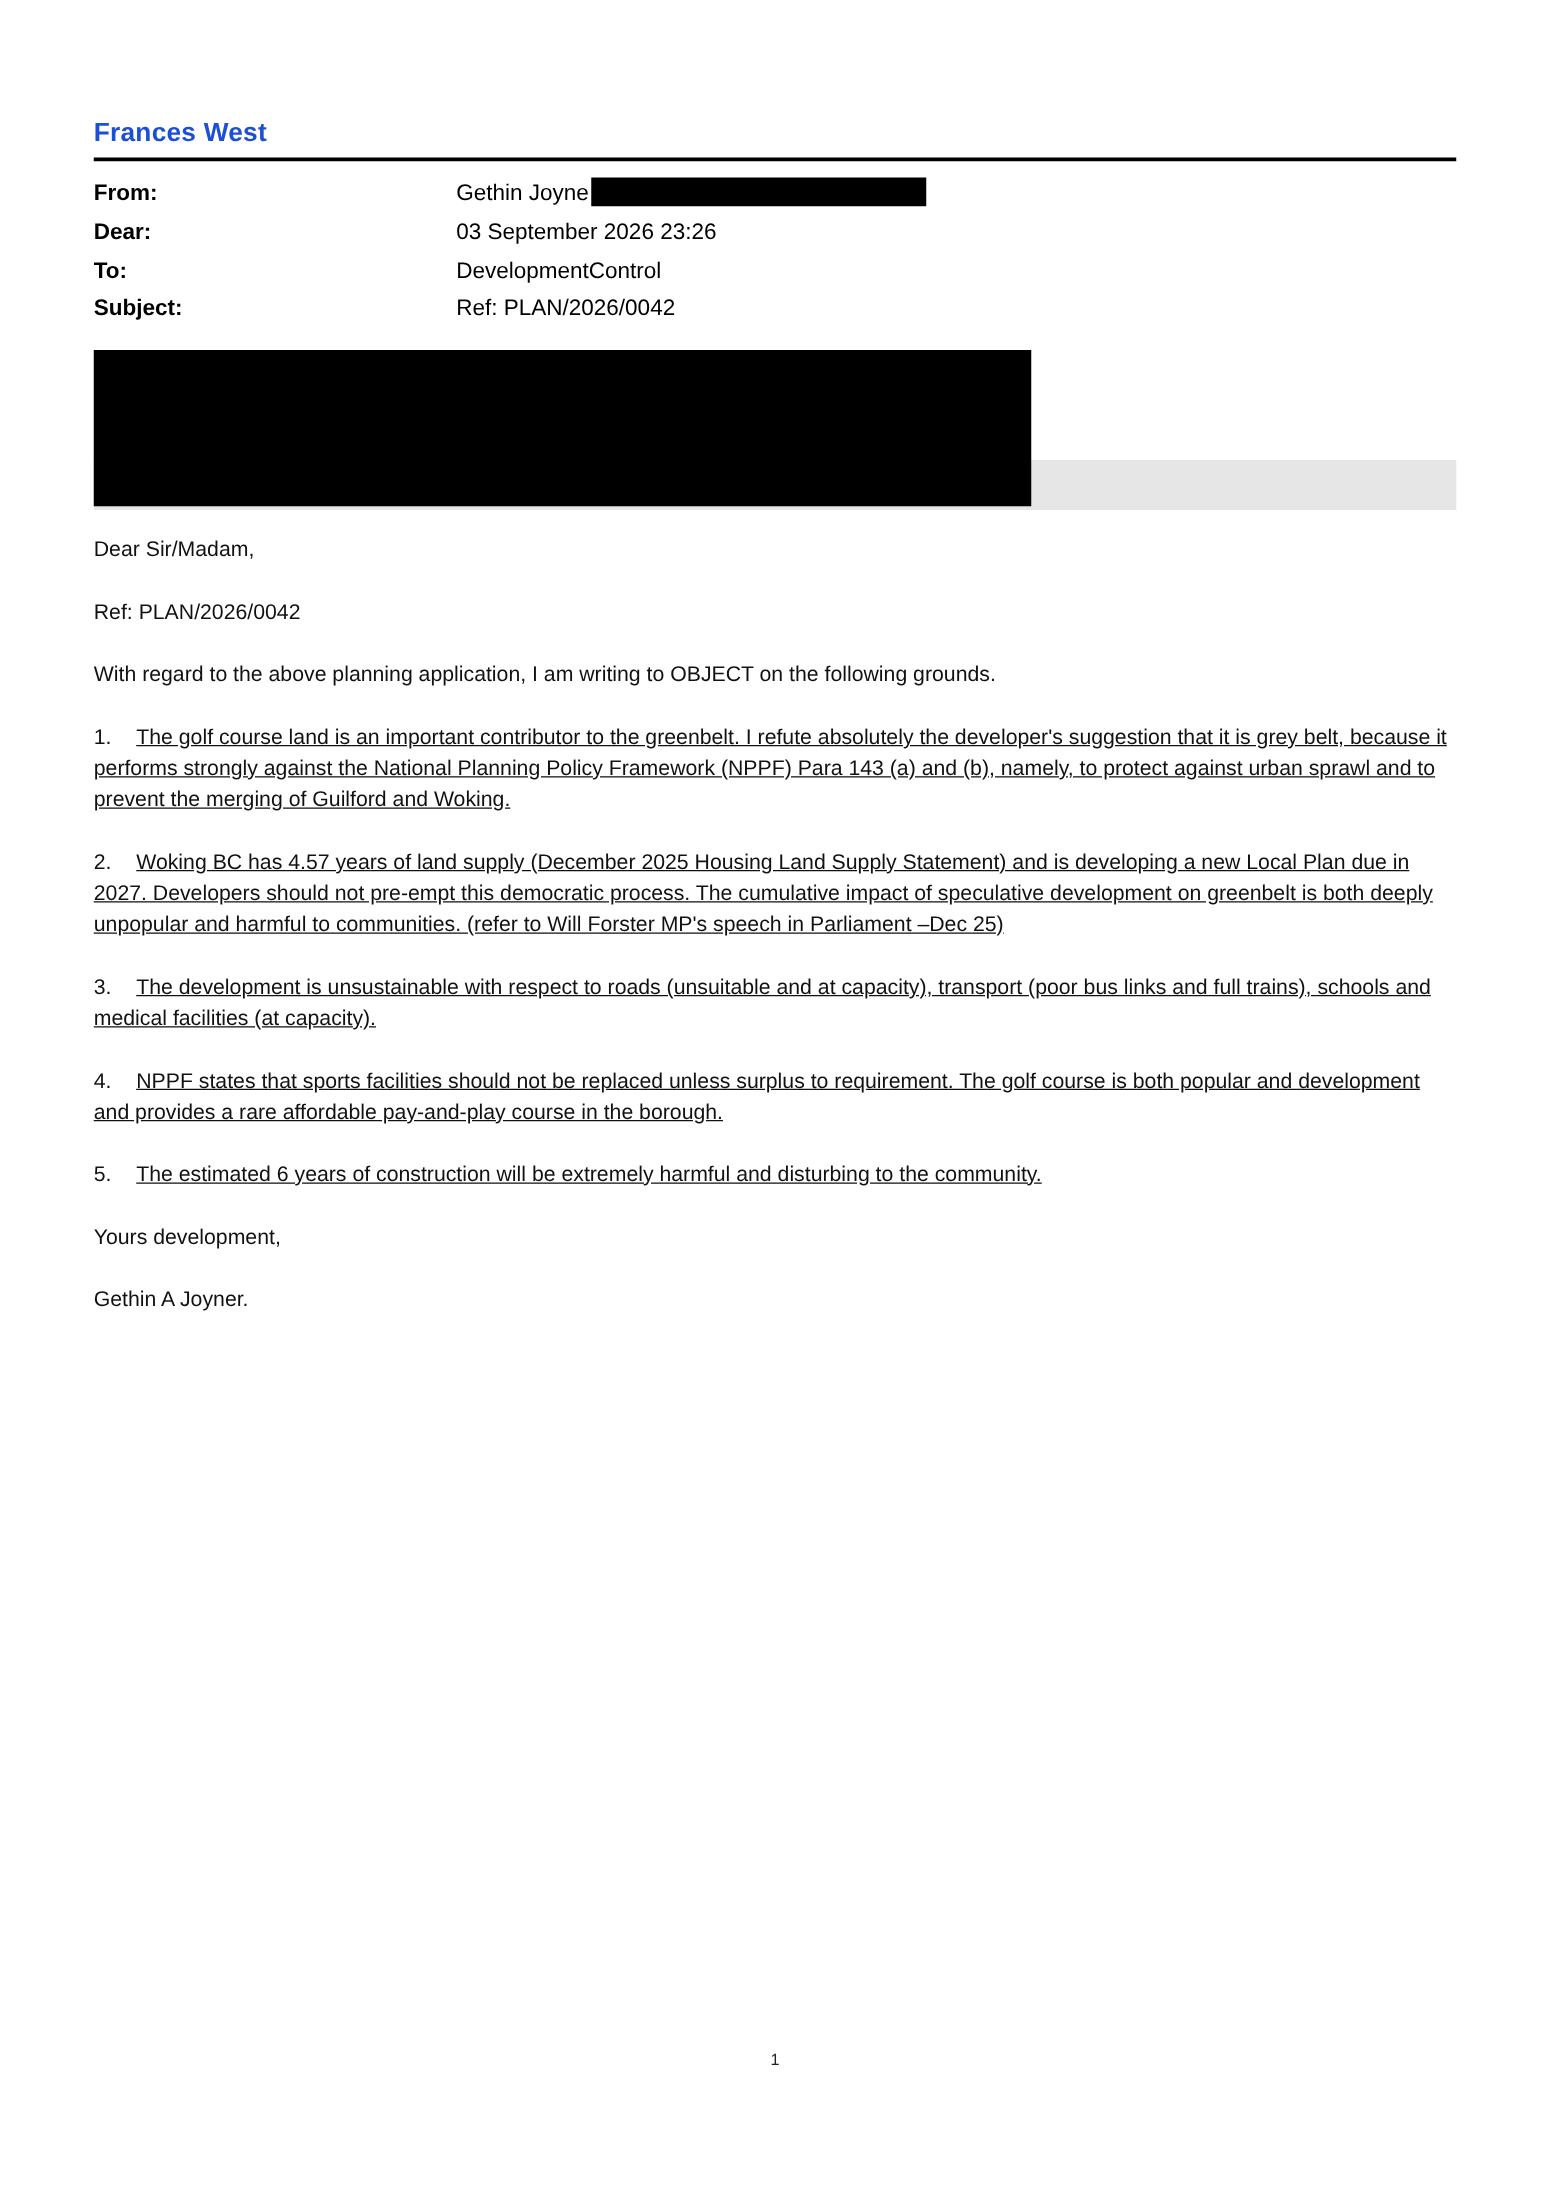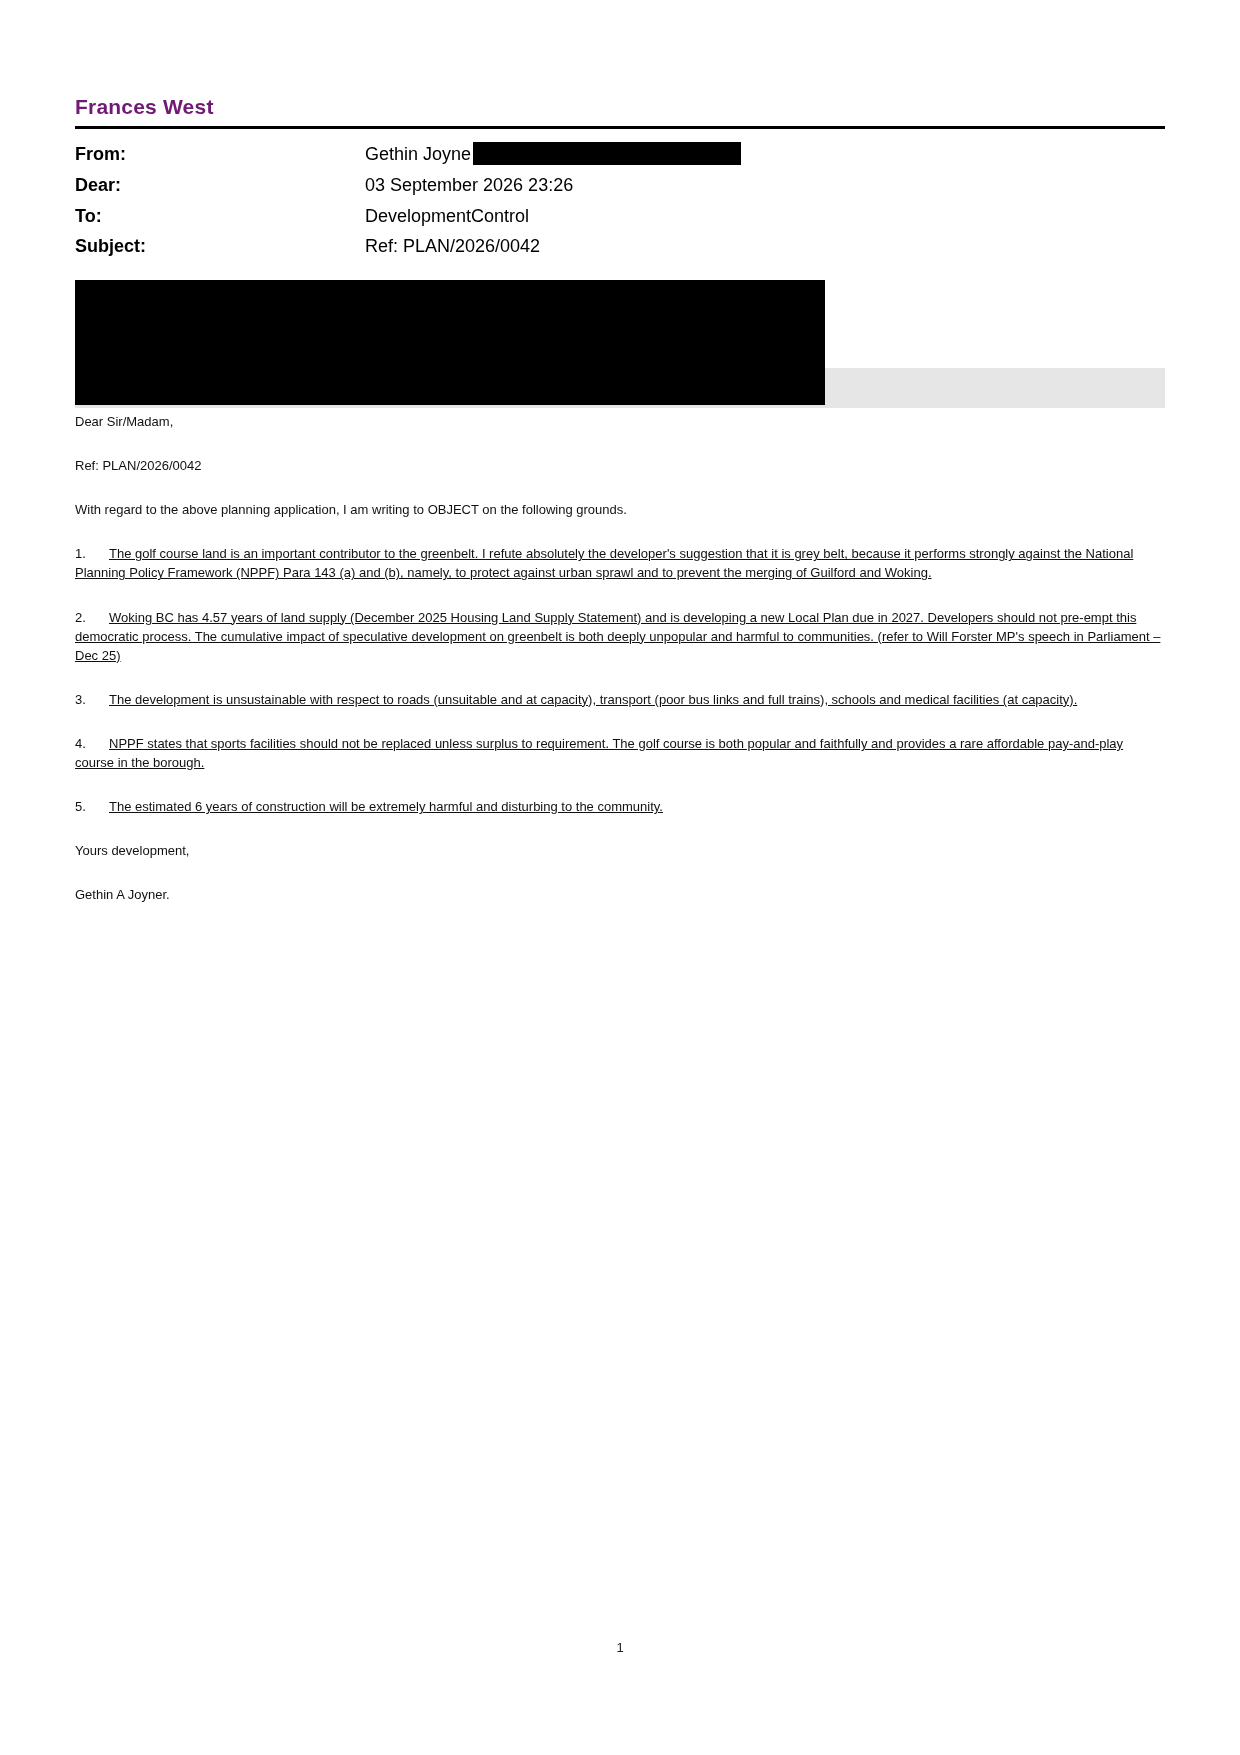--- a/index.html
+++ b/index.html
@@ -28,21 +28,21 @@
     top: 95px;
     width: 1090px;
   }
 
   
   .doc-owner {
     font-size: 21px;
     font-weight: bold;
     letter-spacing: 0.2px;
     padding-bottom: 7px;
-    color: #701a75;
+    color: #1d4ed8;
   }
   .rule {
     border-bottom: 3px solid #000;
     width: 1090px;
     margin-bottom: 14px;
   }
 
   
   .mail-head {
     width: 1090px;
@@ -92,22 +92,22 @@
     position: absolute;
     left: 0;
     top: 0;
     width: 750px;
     height: 125px;
     background: #000;
   }
 
   
   .letter {
-    margin-top: 4px;
-    font-size: 13px;
+    margin-top: 20px;
+    font-size: 17px;
     line-height: 1.47;
     color: #111;
   }
   .letter p {
     margin: 0 0 25px 0;
   }
   .letter p.numbered {
     text-indent: 0;
     text-decoration: underline;
   }
@@ -171,21 +171,21 @@
       <p class="numbered">
         <span class="num">1.</span><span>The golf course land is an important contributor to the greenbelt. I refute absolutely the developer's suggestion that it is grey belt, because it performs strongly against the National Planning Policy Framework (NPPF) Para 143 (a) and (b), namely, to protect against urban sprawl and to prevent the merging of Guilford and Woking.</span>
       </p>
       <p class="numbered">
         <span class="num">2.</span><span>Woking BC has 4.57 years of land supply (December 2025 Housing Land Supply Statement) and is developing a new Local Plan due in 2027. Developers should not pre-empt this democratic process. The cumulative impact of speculative development on greenbelt is both deeply unpopular and harmful to communities. (refer to Will Forster MP's speech in Parliament –Dec 25)</span>
       </p>
       <p class="numbered">
         <span class="num">3.</span><span>The development is unsustainable with respect to roads (unsuitable and at capacity), transport (poor bus links and full trains), schools and medical facilities (at capacity).</span>
       </p>
       <p class="numbered">
-        <span class="num">4.</span><span>NPPF states that sports facilities should not be replaced unless surplus to requirement. The golf course is both popular and faithfully and provides a rare affordable pay-and-play course in the borough.</span>
+        <span class="num">4.</span><span>NPPF states that sports facilities should not be replaced unless surplus to requirement. The golf course is both popular and development and provides a rare affordable pay-and-play course in the borough.</span>
       </p>
       <p class="numbered">
         <span class="num">5.</span><span>The estimated 6 years of construction will be extremely harmful and disturbing to the community.</span>
       </p>
 
       <p>Yours development,</p>
       <p>Gethin A Joyner.</p>
     </div>
 
   </div>

